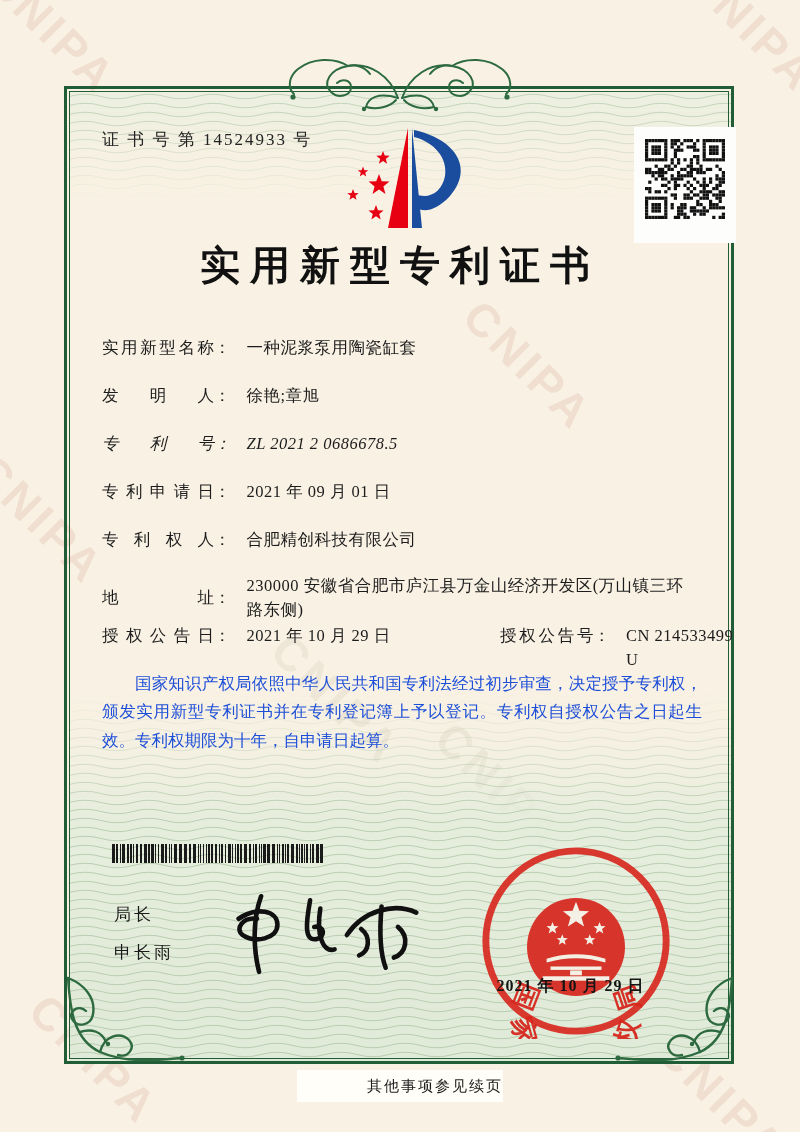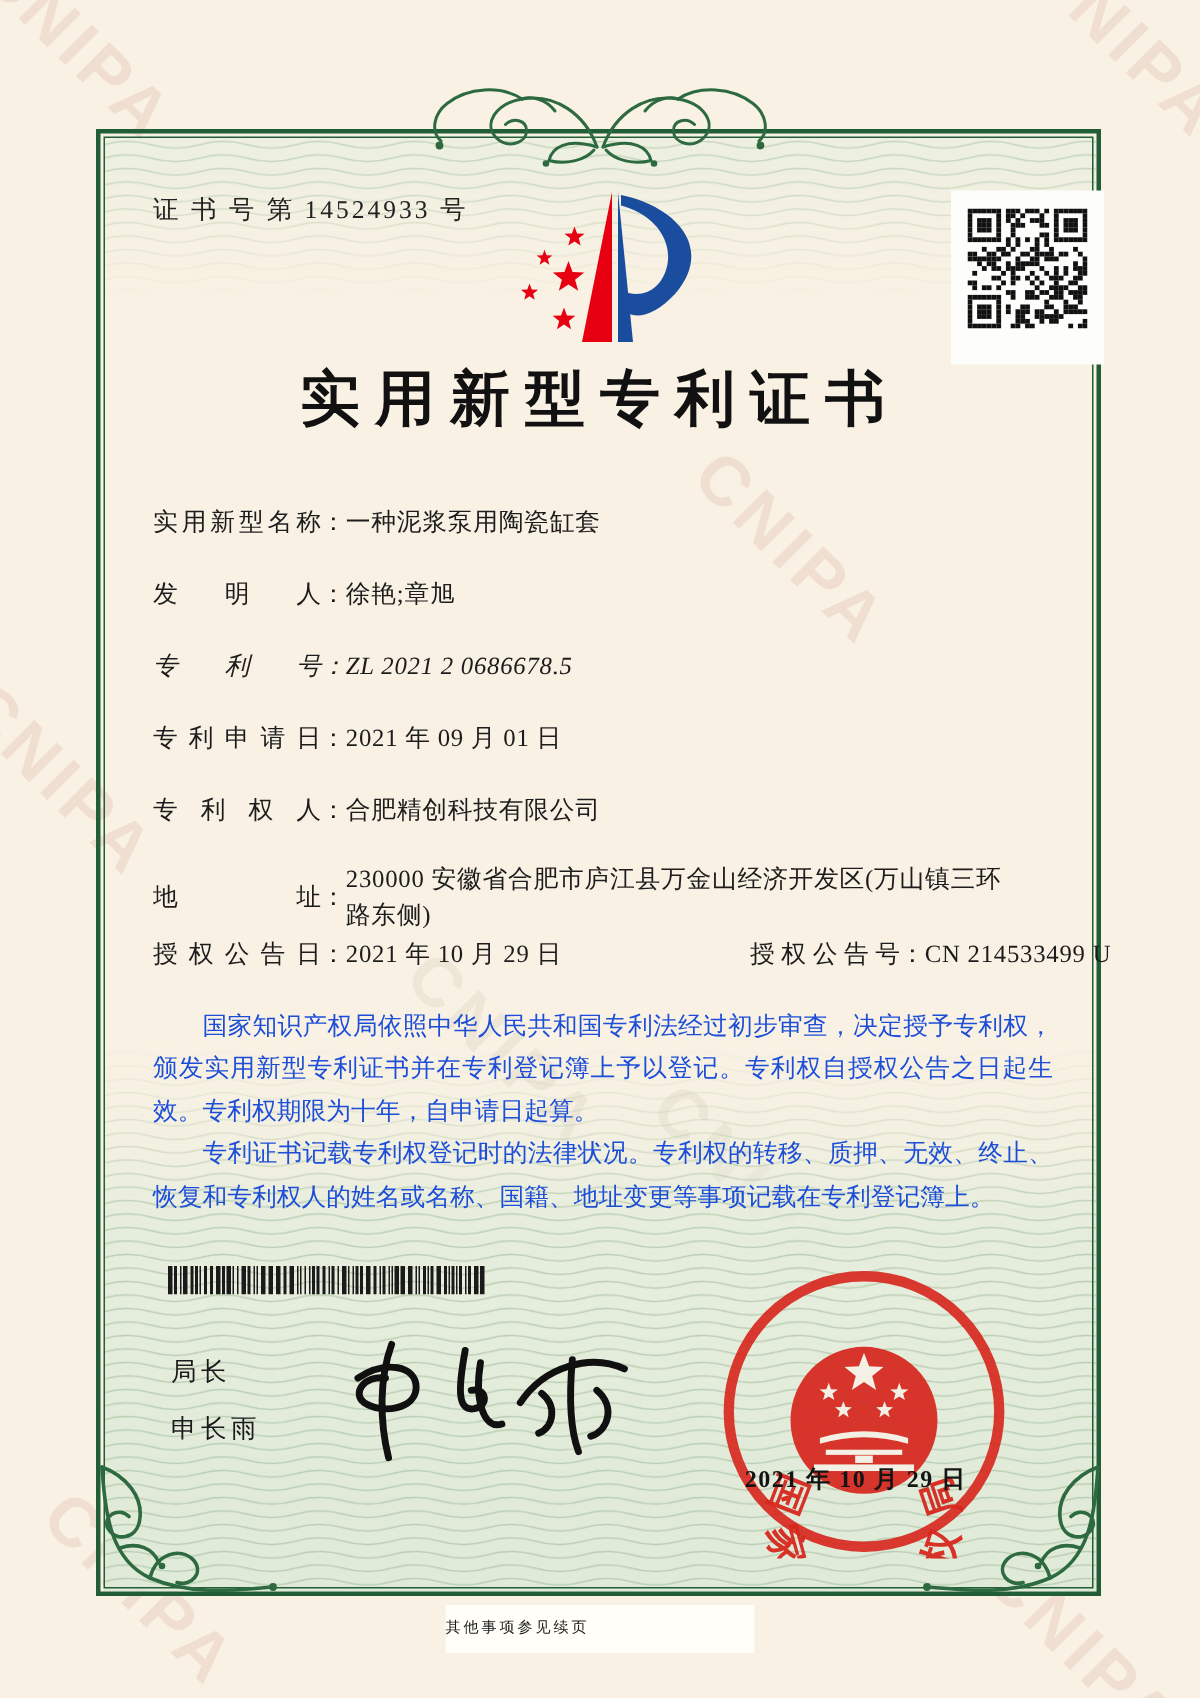--- a/index.html
+++ b/index.html
@@ -38,42 +38,42 @@
   .logo{position:absolute;left:336px;top:114px;width:150px;height:122px;}
   .qrpatch{position:absolute;left:634px;top:127px;width:102px;height:116px;background:#fdfdfb;}
   .qrpatch svg{position:absolute;left:11px;top:12px;}
 
   .title{position:absolute;left:0;top:238px;width:800px;text-align:center;
          font-size:40px;font-weight:bold;letter-spacing:10px;color:#111;}
 
   .row{position:absolute;left:102px;display:flex;align-items:center;font-size:16.5px;line-height:24px;}
   .lbl{display:inline-block;width:112px;text-align:justify;text-align-last:justify;color:#1c1c1c;}
   .colon{display:inline-block;}
-  .val{display:inline-block;margin-left:0;letter-spacing:0.5px;}
+  .val{display:inline-block;margin-left:16px;letter-spacing:0.5px;}
   .val.wrap{width:440px;}
   .grant-right{position:absolute;left:398px;top:0;display:flex;}
 
   .paras{position:absolute;left:102px;top:658px;width:600px;font-size:16.5px;
          line-height:1.72;text-align:justify;color:#1d4ed8;margin-top:12px;}
   .paras p{margin:0;text-indent:2em;}
 
   .barcode{position:absolute;left:112px;top:844px;width:216px;height:19px;}
 
   .signer{position:absolute;left:114px;font-size:17px;letter-spacing:3px;color:#1a1a1a;}
   .signature{position:absolute;left:222px;top:884px;width:215px;height:97px;}
 
   .seal{position:absolute;left:478px;top:843px;width:196px;height:196px;z-index:4;}
   .seal-date{position:absolute;left:488px;top:976px;width:165px;text-align:center;
              font-size:16px;font-weight:bold;letter-spacing:1px;color:#141414;z-index:5;}
 
   .pageinfo{position:absolute;left:0;top:1033px;width:800px;text-align:center;
             font-size:14.5px;letter-spacing:1px;color:#222;}
 
   .footnote{position:absolute;left:297px;top:1070px;width:206px;height:32px;
-            background:#fffef8;text-align:left;line-height:32px;font-size:10px;
+            background:#fffef8;text-align:right;line-height:32px;font-size:15px;
             letter-spacing:2px;color:#1a1a1a;z-index:3;}
 
   .flourish-top{position:absolute;left:280px;top:52px;width:240px;height:62px;z-index:3;}
   .corner{position:absolute;width:128px;height:96px;z-index:4;}
   .corner.left{left:58px;top:974px;}
   .corner.right{left:614px;top:974px;transform:scaleX(-1);}
 </style>
 </head>
 <body>
 
@@ -517,21 +517,20 @@
       <span class="val">2021 年 10 月 29 日</span>
       <span class="grant-right">
         <span class="lbl" style="width:100px;">授权公告号</span>
           <span class="colon">：</span>
         <span class="val">CN 214533499 U</span>
       </span>
     </div>
 
     <div class="paras">
       <p>国家知识产权局依照中华人民共和国专利法经过初步审查，决定授予专利权，颁发实用新型专利证书并在专利登记簿上予以登记。专利权自授权公告之日起生效。专利权期限为十年，自申请日起算。</p>
-      <p>专利证书记载专利权登记时的法律状况。专利权的转移、质押、无效、终止、恢复和专利权人的姓名或名称、国籍、地址变更等事项记载在专利登记簿上。</p>
     </div>
 
     <svg class="barcode" id="barcode" viewBox="0 0 216 19">
         <rect x="0" y="0" width="3" height="19" fill="#1a1a1a"></rect>
         <rect x="4" y="0" width="2" height="19" fill="#1a1a1a"></rect>
         <rect x="8" y="0" width="1" height="19" fill="#1a1a1a"></rect>
         <rect x="10" y="0" width="3" height="19" fill="#1a1a1a"></rect>
         <rect x="15" y="0" width="2" height="19" fill="#1a1a1a"></rect>
         <rect x="18" y="0" width="2" height="19" fill="#1a1a1a"></rect>
         <rect x="21" y="0" width="1" height="19" fill="#1a1a1a"></rect>

